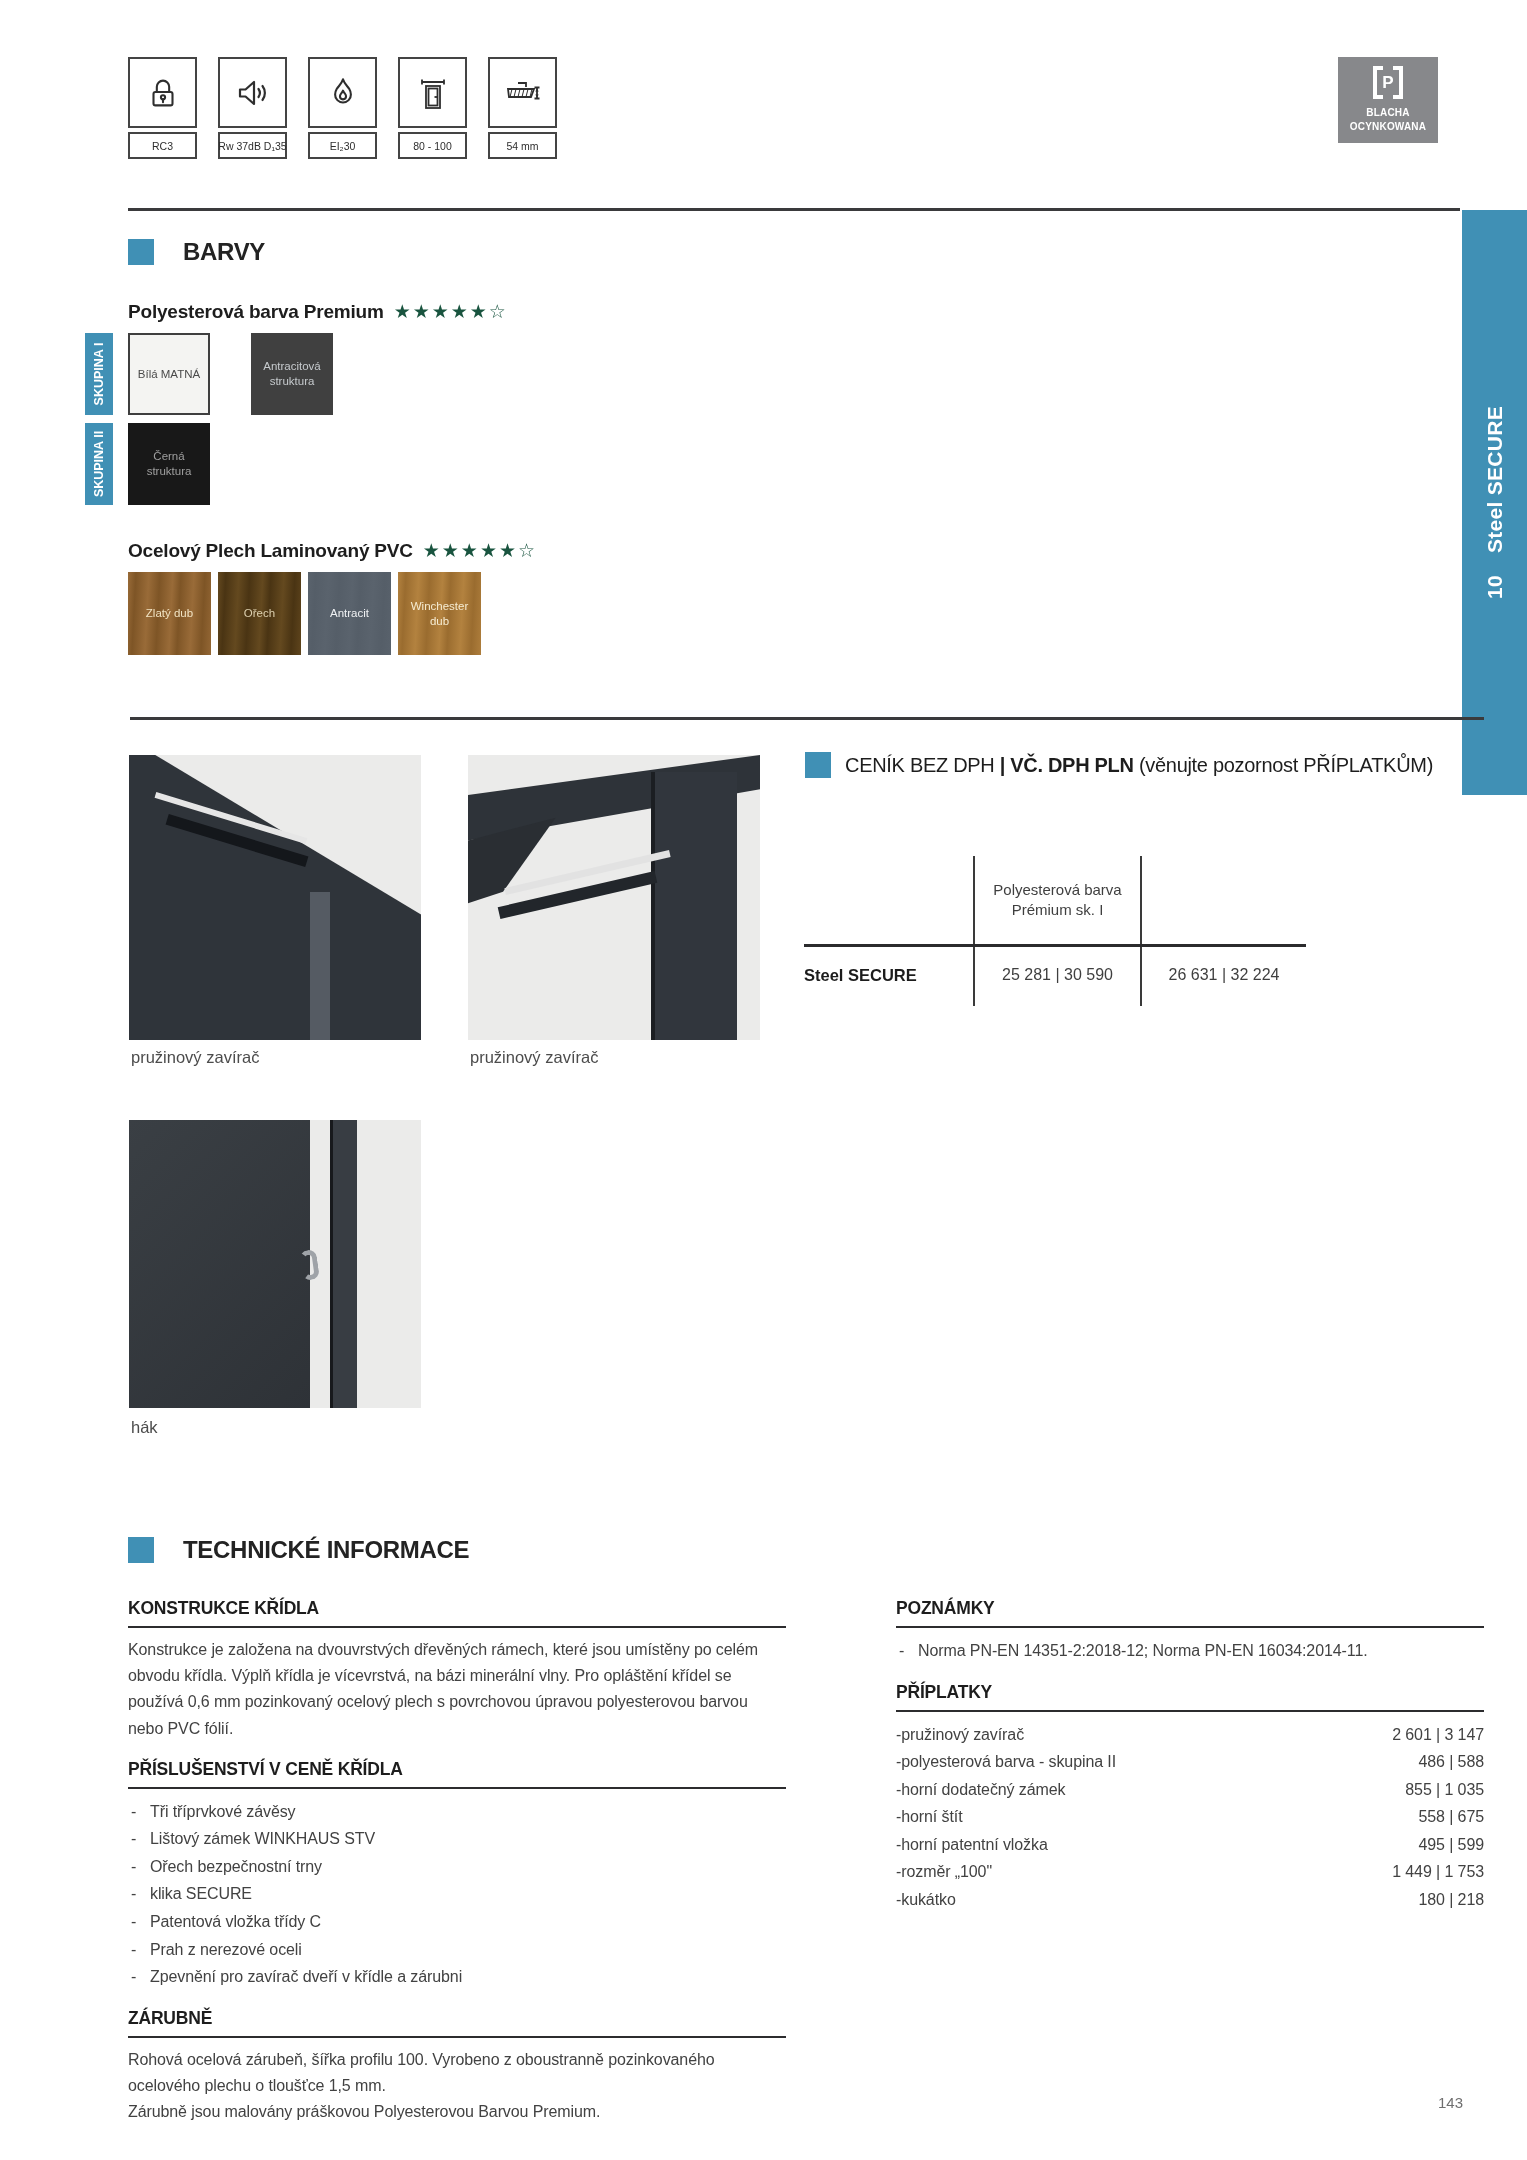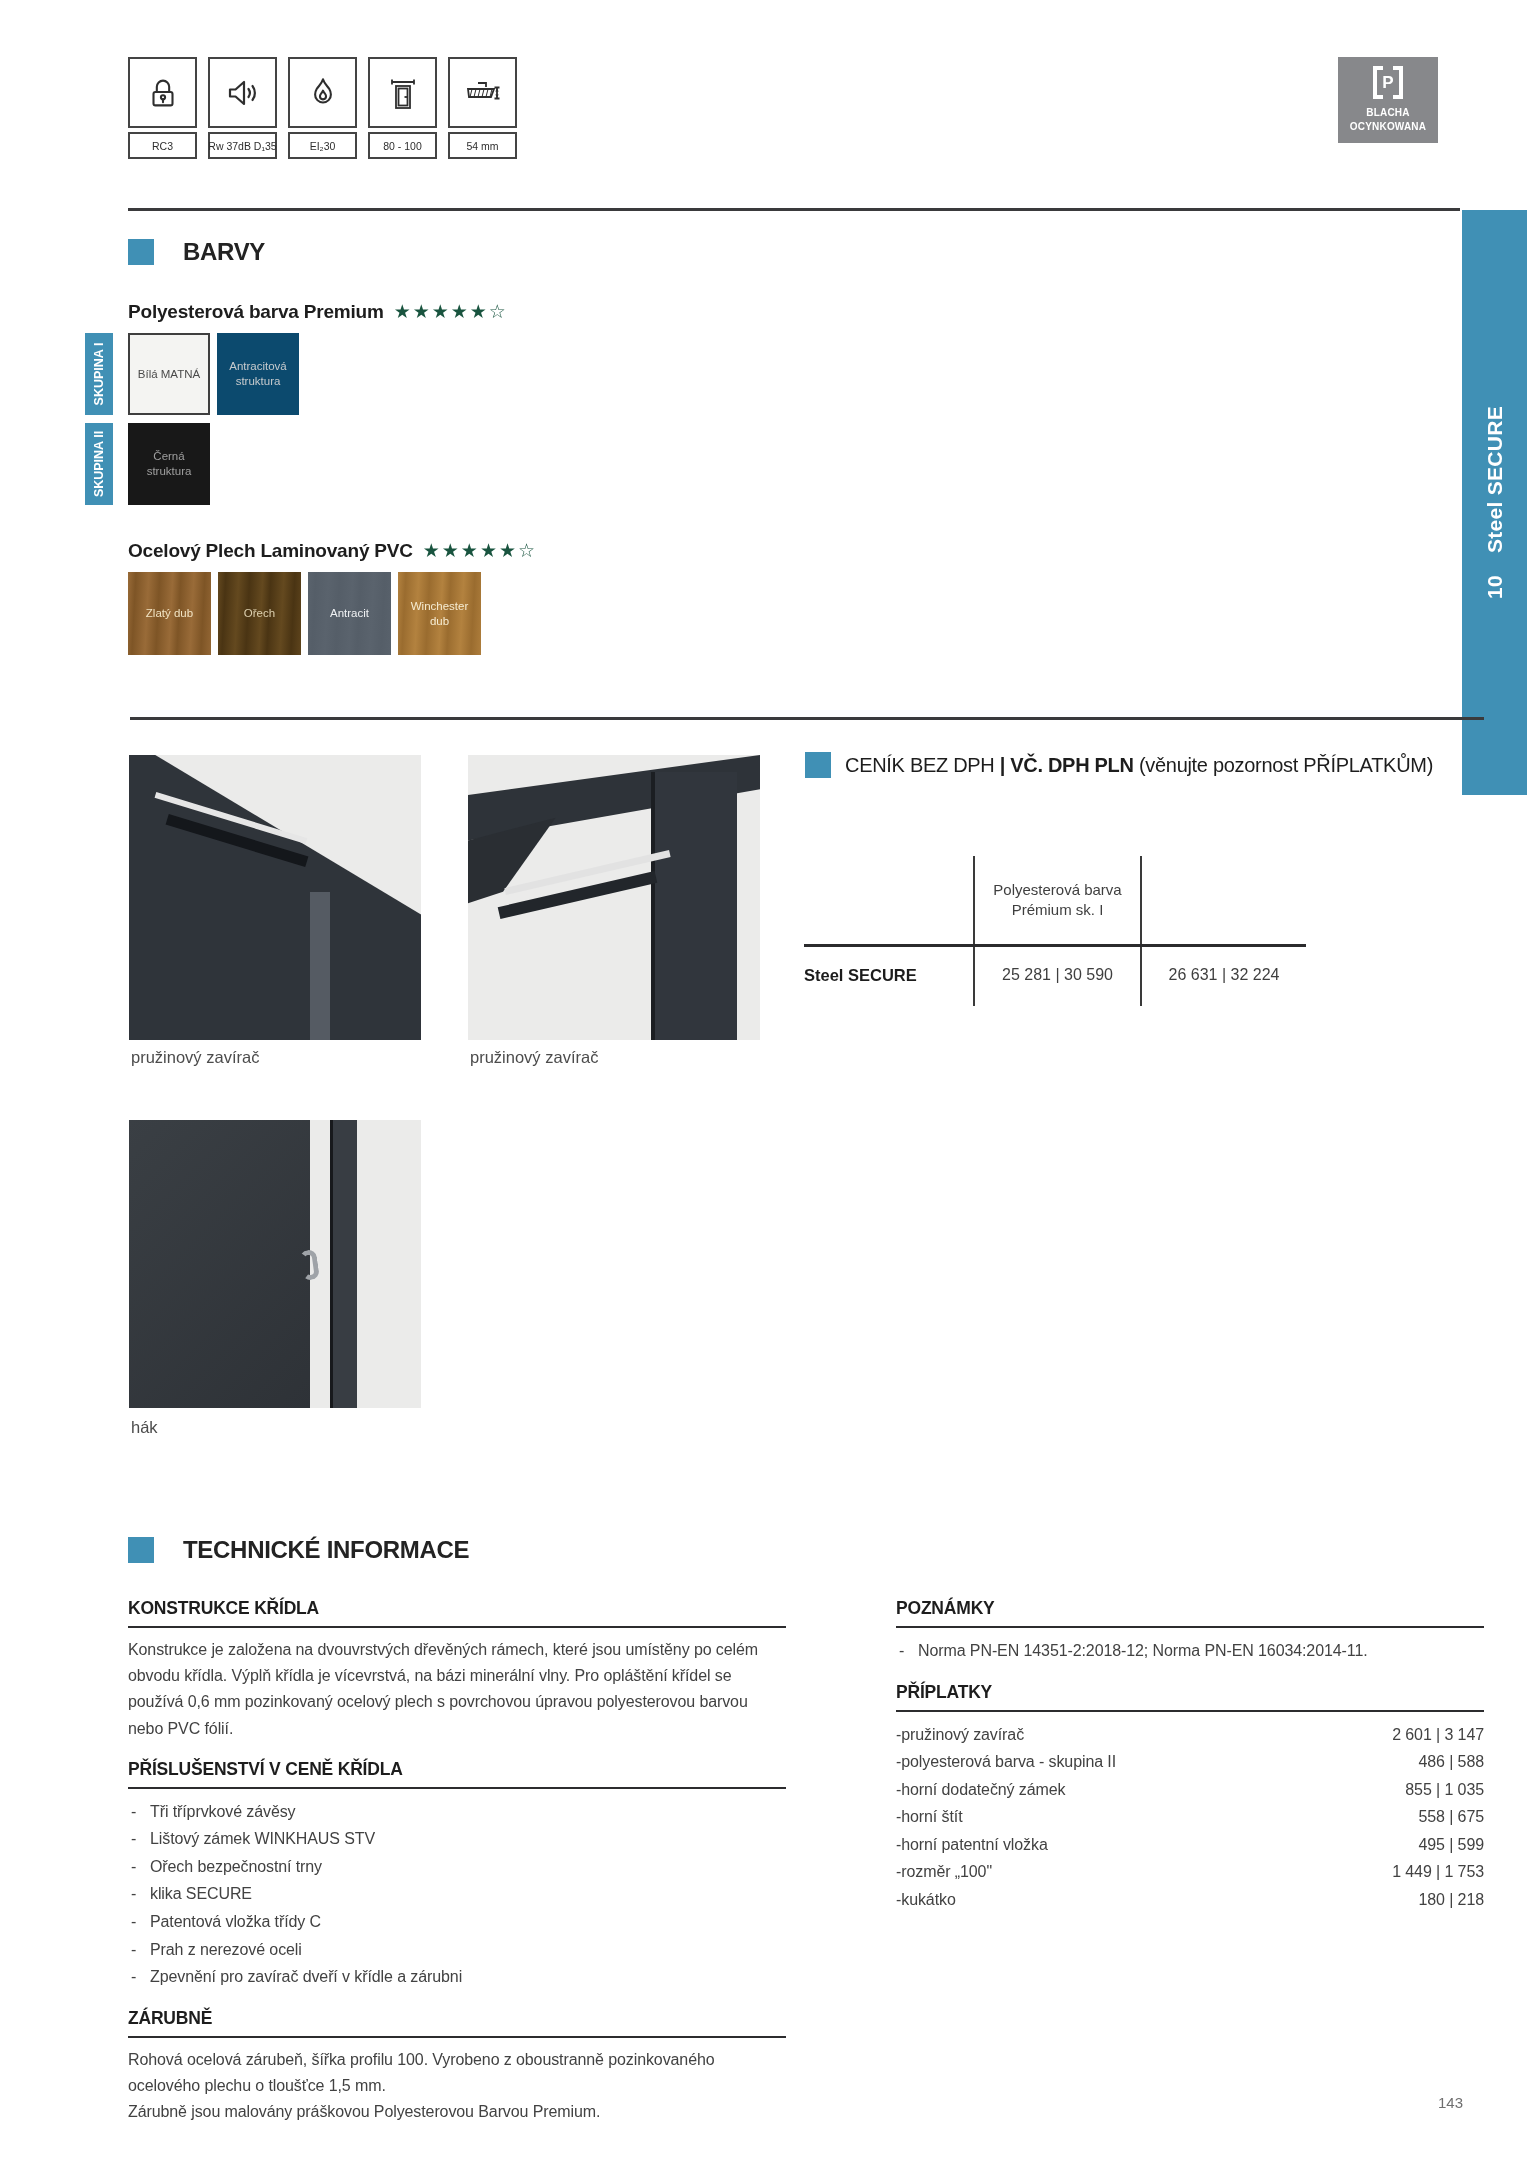--- a/index.html
+++ b/index.html
@@ -1,21 +1,21 @@
 <!DOCTYPE html>
 <html style="--accent: #4090b5; --star: #19543f;"><head>
 <meta charset="utf-8">
 <style>
   :root{ --accent:#4090b5; --star:#19543f; }
   *{margin:0;padding:0;box-sizing:border-box;}
   body{background:#ffffff;font-family:"Liberation Sans","DejaVu Sans",sans-serif;}
   .canvas{position:relative;width:1527px;height:2160px;background:#fff;overflow:hidden;}
 
   
-  .badges-row{position:absolute;left:128px;top:57px;display:flex;gap:11px;}
+  .badges-row{position:absolute;left:128px;top:57px;display:flex;gap:21px;}
   .badge{width:69px;}
   .badge .ibox{width:69px;height:71px;border:2px solid #444;display:flex;align-items:center;justify-content:center;background:#fff;}
   .badge .lbox{margin-top:4px;height:27px;border:2px solid #444;display:flex;align-items:center;justify-content:center;
     font-size:10.5px;color:#2e2e2e;white-space:nowrap;background:#fff;}
 
   
   .corner-badge{position:absolute;left:1338px;top:57px;width:100px;height:86px;background:#87888b;color:#fff;
     display:flex;flex-direction:column;align-items:center;padding-top:9px;}
   .pbx{position:relative;width:30px;height:33px;margin-bottom:7px;}
   .pbx .lb{position:absolute;left:0;top:0;bottom:0;width:10px;border:4px solid #fff;border-right:none;}
@@ -209,21 +209,21 @@
       <span>Polyesterová barva Premium</span><span class="stars">★★★★★☆</span>
     </div>
     <div>
         <div class="swatch-row">
           <div class="group-tab">
             <span class="rot-label">SKUPINA I</span>
           </div>
           <div class="swatch" style="background: rgb(244, 244, 242); color: rgb(74, 74, 74); border: 2px solid rgb(63, 63, 63);">
             <span>Bílá MATNÁ</span>
           </div>
-          <div class="swatch" style="background: #0c4a6e; color: rgb(198, 202, 205);">
+          <div class="swatch" style="background: #404040; color: rgb(198, 202, 205); margin-left: 34px;">
             <span>Antracitová struktura</span>
           </div>
         </div>
         <div class="swatch-row">
           <div class="group-tab">
             <span class="rot-label">SKUPINA II</span>
           </div>
           <div class="swatch" style="background: rgb(24, 24, 24); color: rgb(159, 159, 159);">
             <span>Černá struktura</span>
           </div>

